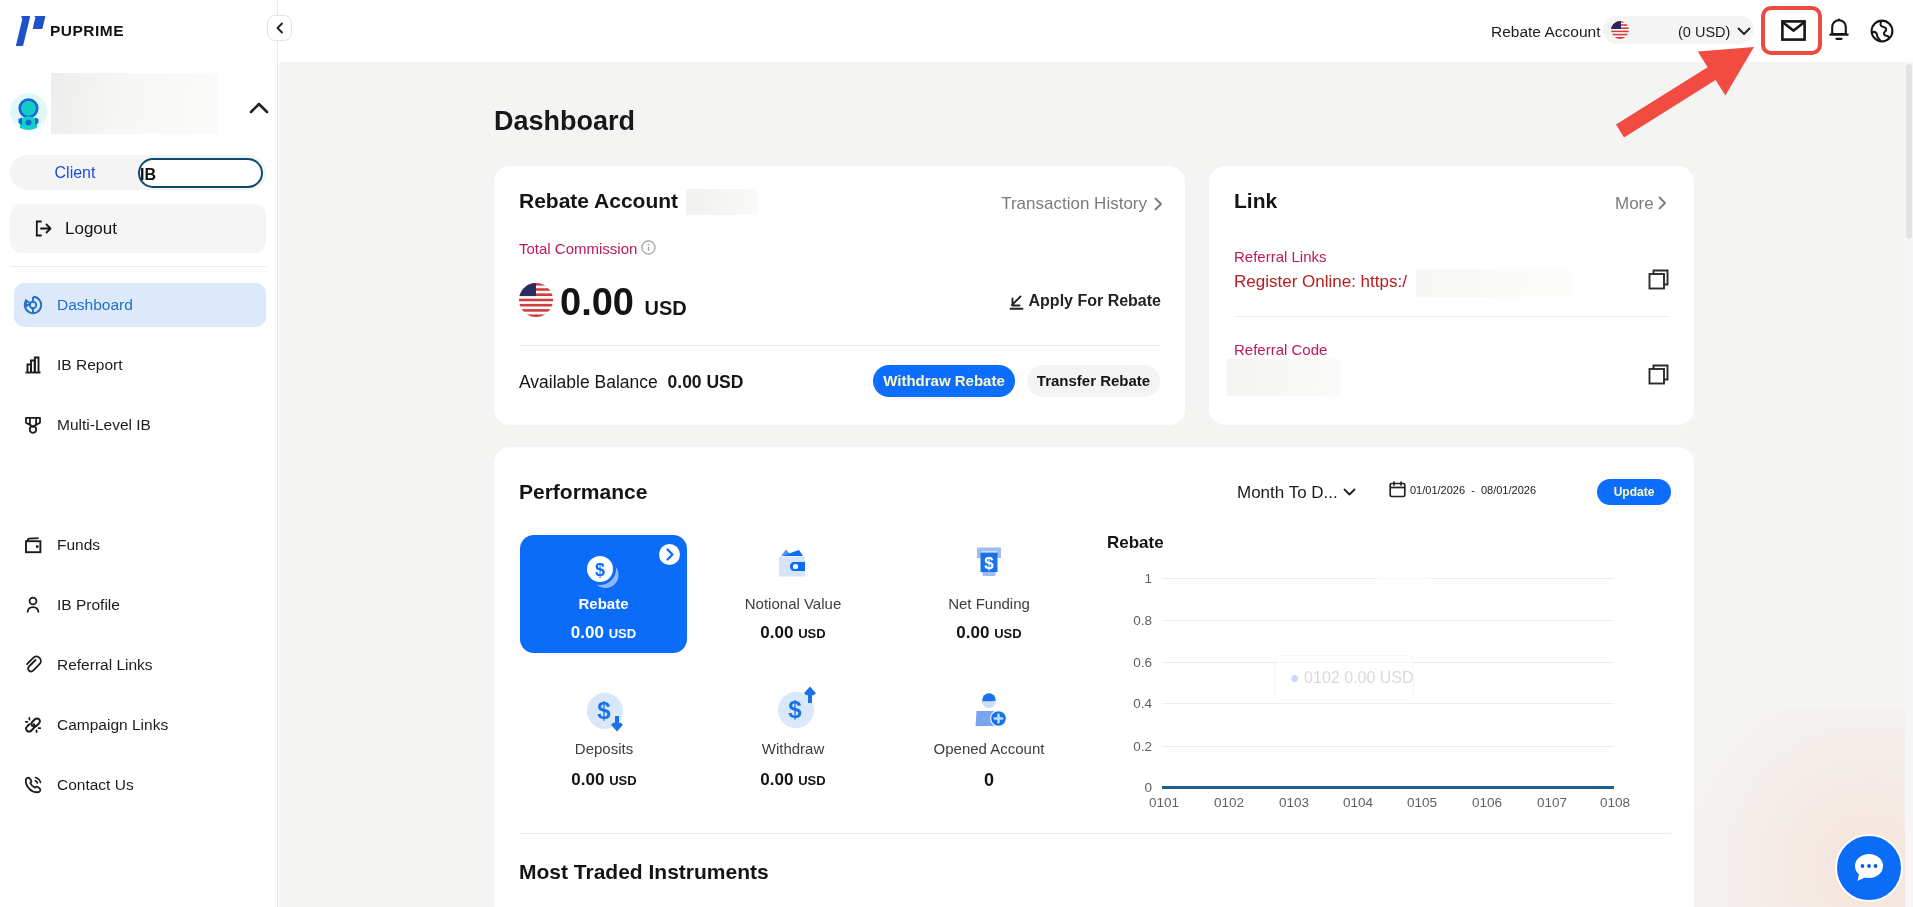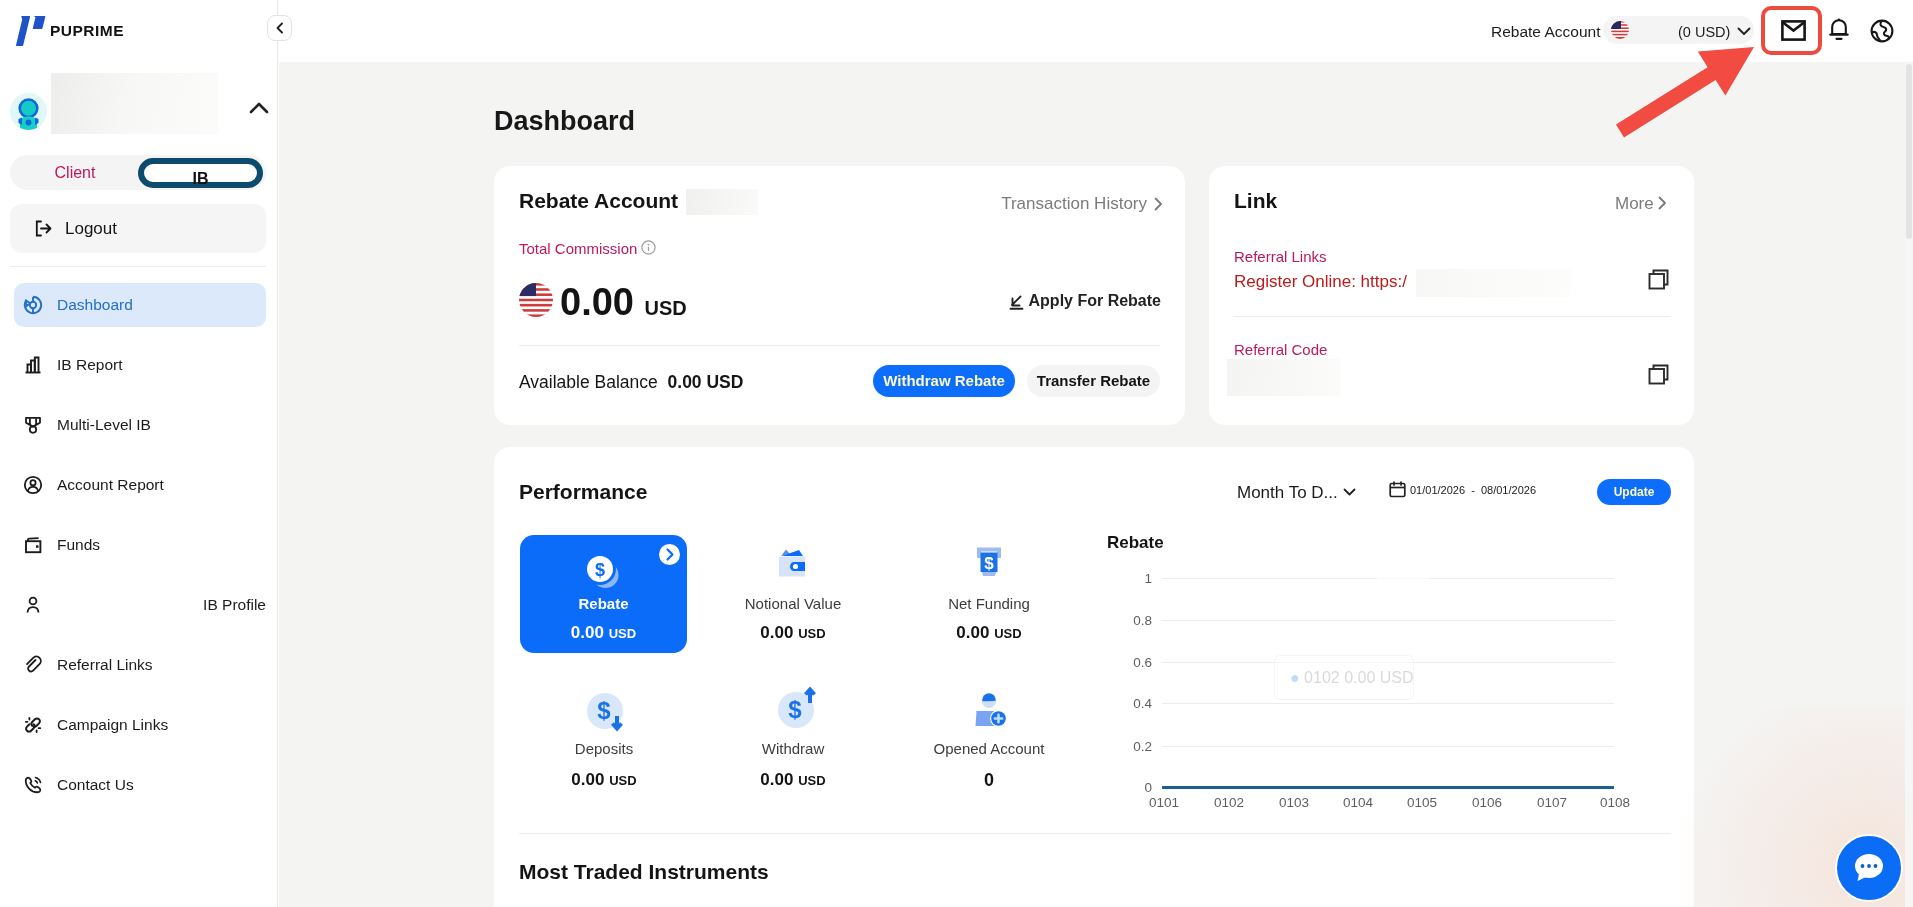--- a/index.html
+++ b/index.html
@@ -8,22 +8,22 @@
   body { position:relative; }
   
   #sidebar { position:absolute; left:0; top:0; width:278px; height:907px; background:#fff; border-right:1px solid #e9e9e9; z-index:5; }
   #collapse { position:absolute; left:267px; top:15px; width:25px; height:26px; background:#fff; border:1px solid #e3e3e3; border-radius:8px; z-index:6; display:flex; align-items:center; justify-content:center; }
   #logo { position:absolute; left:14px; top:14px; }
   #logotext { position:absolute; left:50px; top:22px; font-size:15.5px; font-weight:bold; letter-spacing:0.5px; color:#111; }
   #avatar { position:absolute; left:10px; top:93px; width:37px; height:37px; border-radius:50%; background:#e2f8f8; overflow:hidden; }
   #nameblur { position:absolute; left:51px; top:73px; width:167px; height:61px; background:linear-gradient(100deg,#ededec 0%,#f7f7f6 45%,#fbfbfa 100%); }
   #chevup { position:absolute; left:249px; top:101px; }
   #toggle { position:absolute; left:10px; top:155px; width:256px; height:35px; background:#f4f4f4; border-radius:18px; }
-  #toggle .client { position:absolute; left:0; top:0; width:130px; height:35px; line-height:35px; text-align:center; color:#be185d; font-size:16px; }
-  #toggle .ib { position:absolute; left:128px; top:2.5px; width:125px; height:30px; line-height:30px; background:#fff; border-radius:15px; text-align:center; font-weight:bold; font-size:16px; color:#111; border:6px solid #0c4a6e; }
+  #toggle .client { position:absolute; left:0; top:0; width:130px; height:35px; line-height:35px; text-align:center; color:#1d4ed8; font-size:16px; }
+  #toggle .ib { position:absolute; left:128px; top:2.5px; width:125px; height:30px; line-height:30px; background:#fff; border-radius:15px; font-weight:bold; font-size:16px; color:#111; border:2px solid #0c4a6e; }
   #logout { position:absolute; left:10px; top:204px; width:256px; height:49px; background:#f5f5f5; border-radius:12px; display:flex; align-items:center; }
   #logout span { font-size:17px; color:#161616; margin-left:12px; }
   #sidedivider { position:absolute; left:10px; top:266px; width:256px; height:1px; background:#ececec; }
   .menu-item { position:absolute; left:14px; width:252px; height:44px; display:flex; align-items:center; }
   .menu-item svg { margin-left:9px; flex:none; }
   .menu-item span { font-size:15.5px; color:#1c1c1c; margin-left:14px; }
   .menu-item.active { background:#dbe9fb; border-radius:10px; }
   .menu-item.active span { color:#2270c8; }
   
   #topbar { position:absolute; left:279px; top:0; width:1634px; height:62px; background:#fff; }
@@ -346,41 +346,31 @@
   <div class="menu-item" style="top:403px;">
     <svg width="20" height="20" viewBox="0 0 20 20">
         <g stroke="#1c1c1c" stroke-width="1.8" fill="none" stroke-linejoin="round">
           <path d="M3 2.9 L17 2.9 L17 7.6 L10 11.6 L3 7.6 Z"></path>
           <path d="M6.9 3.2 L6.9 9.8 M13.1 3.2 L13.1 9.8"></path>
           <circle cx="10" cy="14.6" r="3.2"></circle>
         </g>
       </svg>
     <span>Multi-Level IB</span>
   </div>
-  <div class="menu-item" style="top:463px;">
-    <svg width="20" height="20" viewBox="0 0 20 20">
-        <g stroke="#1c1c1c" stroke-width="1.8" fill="none">
-          <circle cx="10" cy="10" r="8.2"></circle>
-          <circle cx="10" cy="7.8" r="2.6"></circle>
-          <path d="M4.8 16.2 C5.4 13.2 7.4 11.8 10 11.8 C12.6 11.8 14.6 13.2 15.2 16.2"></path>
-        </g>
-      </svg>
-    <span>Account Report</span>
-  </div>
   <div class="menu-item" style="top:523px;">
     <svg width="20" height="20" viewBox="0 0 20 20">
         <g stroke="#1c1c1c" stroke-width="1.9" fill="none">
           <rect x="3" y="6.2" width="14.4" height="11"></rect>
           <path d="M4.8 6 L4.8 4.9 C4.8 4.2 5.3 3.7 6 3.6 L15.6 3.1"></path>
         </g>
         <rect x="13" y="10.3" width="2.5" height="2.5" fill="#1c1c1c"></rect>
       </svg>
     <span>Funds</span>
   </div>
-  <div class="menu-item" style="top:583px;justify-content:space-between;">
+  <div class="menu-item" style="top:583px;">
     <svg width="20" height="20" viewBox="0 0 20 20">
         <g stroke="#1c1c1c" stroke-width="1.8" fill="none">
           <circle cx="10" cy="6" r="3.4"></circle>
           <path d="M4.5 17.5 C4.8 13.8 7 12.2 10 12.2 C13 12.2 15.2 13.8 15.5 17.5"></path>
         </g>
       </svg>
     <span>IB Profile</span>
   </div>
   <div class="menu-item" style="top:643px;">
     <svg width="20" height="20" viewBox="0 0 20 20">

